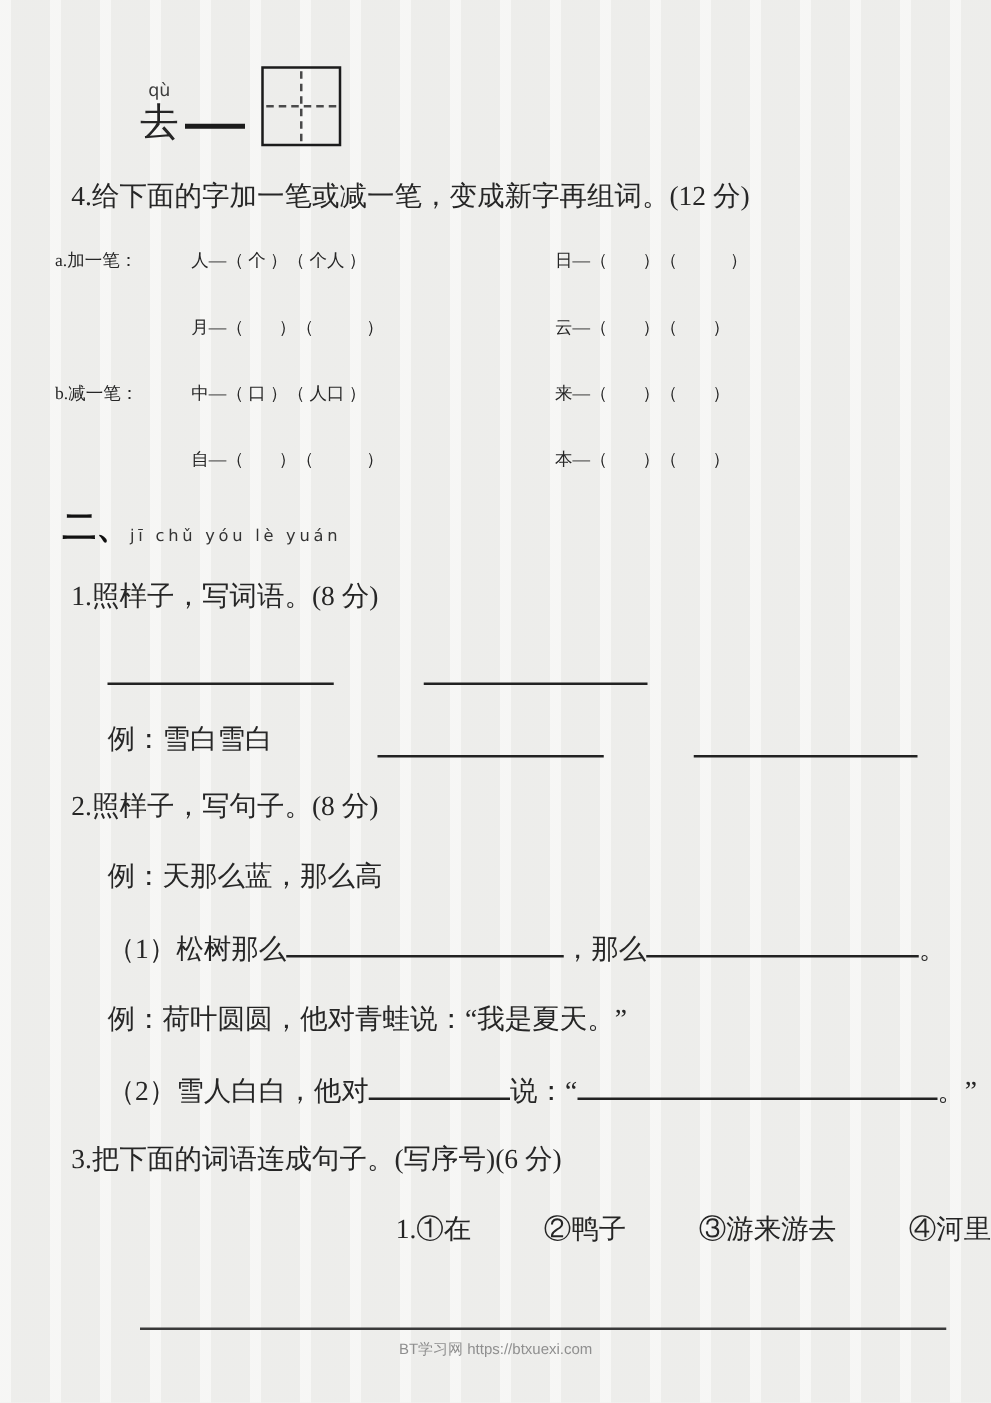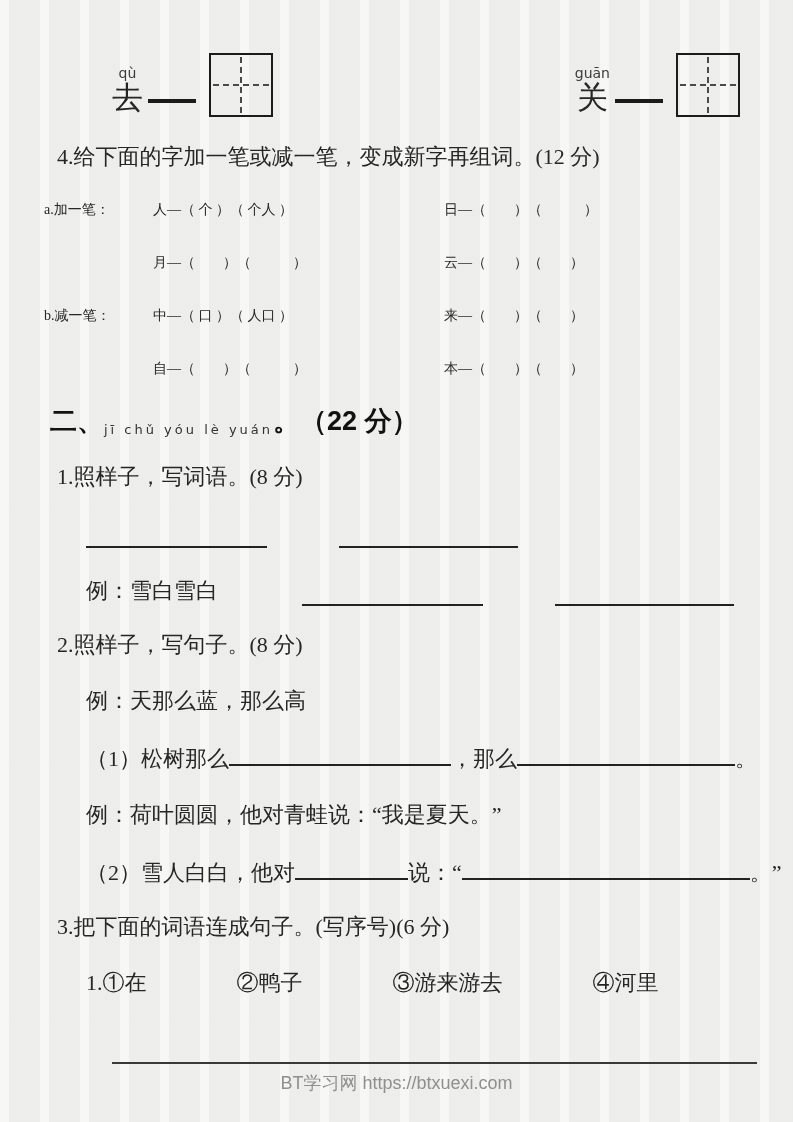--- a/index.html
+++ b/index.html
@@ -51,46 +51,35 @@
   .blank.b1{width:181px;margin-right:72px;}
   .blank.b2{width:179px;}
 
   
   .iblank{display:inline-block;border-bottom:2px solid #222;height:22px;vertical-align:baseline;}
 
   .mline{margin:26px 0 0 86px;}
   .tline{margin:24px 0 0 57px;}
 
   
-  .word-row{display:flex;margin:26px 0 0 86px;column-gap:90px;}
+  .word-row{display:flex;margin:26px 0 0 86px;column-gap:58px;justify-content:flex-end;}
 
   
   .footer-line{position:absolute;top:1062px;left:112px;width:645px;border-top:2px solid #3a3a3a;}
   .footer-text{position:absolute;top:1071px;left:0;width:793px;text-align:center;
-               color:#8f8f8f;font-size:18px;font-family:"Liberation Sans","DejaVu Sans",sans-serif;}
+               color:#8f8f8f;font-size:12px;font-family:"Liberation Sans","DejaVu Sans",sans-serif;}
 </style>
 </head>
 <body>
 
 <div class="trace-row">
   <div class="trace-item">
     <span class="char-block">
       <span class="pinyin-small">qù</span>
       <span class="trace-char">去</span>
-    </span>
-    <span class="trace-dash"></span>
-    <span class="tian-box">
-      <span class="tian-v"></span>
-      <span class="tian-h"></span>
-    </span>
-  </div>
-  <div class="trace-item">
-    <span class="char-block">
-      <span class="pinyin-small">guān</span>
-      <span class="trace-char">关</span>
     </span>
     <span class="trace-dash"></span>
     <span class="tian-box">
       <span class="tian-v"></span>
       <span class="tian-h"></span>
     </span>
   </div>
 </div>
 
 <div class="line q-title">4.给下面的字加一笔或减一笔，变成新字再组词。(12 分)</div>
@@ -114,21 +103,20 @@
   <span></span>
   <span>自—（　　）（　　　）</span>
   <span>本—（　　）（　　）</span>
 </div>
 
 <div class="sec2">
   <span>二、</span>
   <span class="ruby-block">
     <span class="py">jī chǔ yóu lè yuán</span>
   </span>
-  <span>。（22 分）</span>
 </div>
 
 <div class="line tline">1.照样子，写词语。(8 分)</div>
 <div class="ex-row">
   <span class="blank b1"></span>
   <span class="blank b2"></span>
 </div>
 <div class="ex-row">
   <span class="line ex-label">例：雪白雪白</span>
   <span class="blank b1"></span>

